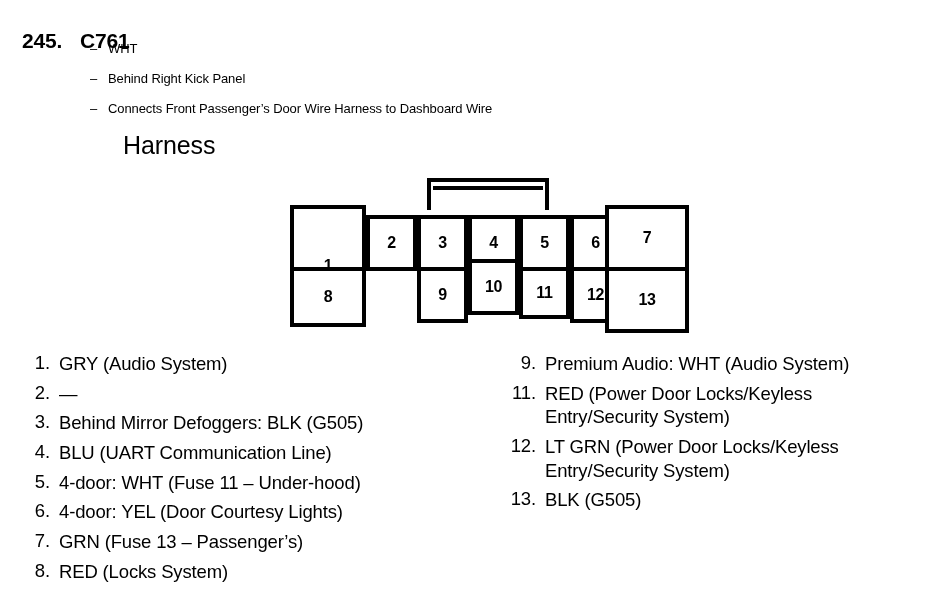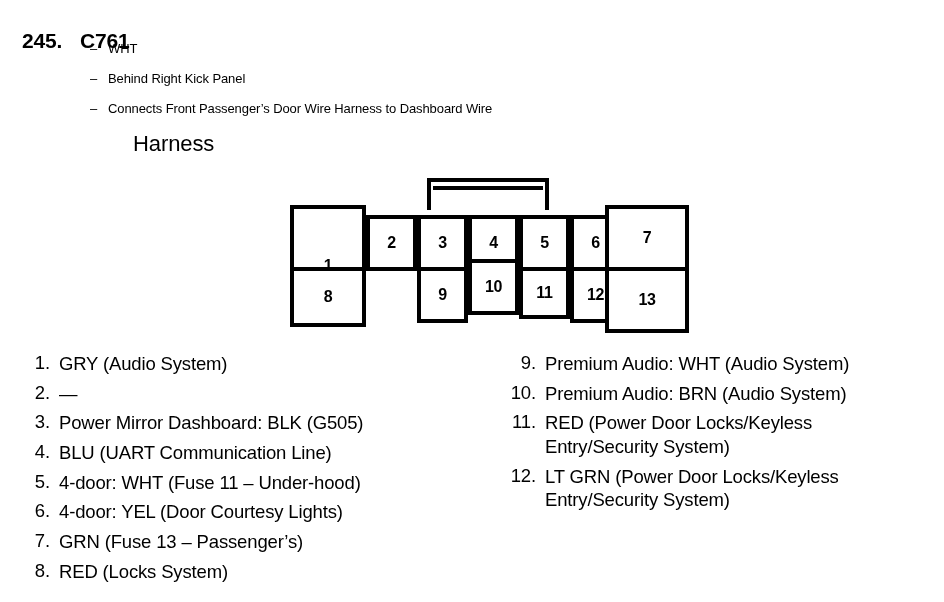--- a/index.html
+++ b/index.html
@@ -46,22 +46,22 @@
     font-size: 13px;
     letter-spacing: -0.1px;
     white-space: nowrap;
   }
   .bullet-dash {
     display: inline-block;
     width: 18px;
   }
   .bullet-cont {
     position: absolute;
-    left: 133px;
-    font-size: 22px;
+    left: 123px;
+    font-size: 25px;
     letter-spacing: -0.1px;
     white-space: nowrap;
   }
   #bullet-0 { top: 41px; }
   #bullet-1 { top: 71px; }
   #bullet-2 { top: 101px; }
   #bullet-2-cont { top: 131px; }
 
   
   #connector {
@@ -203,21 +203,21 @@
     <div class="legend-item">
       <span class="legend-num">1.</span>
       <span class="legend-text">GRY (Audio System)</span>
     </div>
     <div class="legend-item">
       <span class="legend-num">2.</span>
       <span class="legend-text">—</span>
     </div>
     <div class="legend-item">
       <span class="legend-num">3.</span>
-      <span class="legend-text">Power Mirror Dashboard: BLK (G505)</span>
+      <span class="legend-text">Behind Mirror Defoggers: BLK (G505)</span>
     </div>
     <div class="legend-item">
       <span class="legend-num">4.</span>
       <span class="legend-text">BLU (UART Communication Line)</span>
     </div>
     <div class="legend-item">
       <span class="legend-num">5.</span>
       <span class="legend-text">4-door: WHT (Fuse 11 – Under-hood)</span>
     </div>
     <div class="legend-item">
@@ -230,28 +230,28 @@
     </div>
     <div class="legend-item">
       <span class="legend-num">8.</span>
       <span class="legend-text">RED (Locks System)</span>
     </div>
   </div>
 <div class="legend" id="legend-right">
     <div class="legend-item">
       <span class="legend-num">9.</span>
       <span class="legend-text">Premium Audio: WHT (Audio System)</span>
-    </div>
-    <div class="legend-item">
-      <span class="legend-num">10.</span>
-      <span class="legend-text">Premium Audio: BRN (Audio System)</span>
     </div>
     <div class="legend-item">
       <span class="legend-num">11.</span>
       <span class="legend-text">RED (Power Door Locks/Keyless
 Entry/Security System)</span>
     </div>
     <div class="legend-item">
       <span class="legend-num">12.</span>
       <span class="legend-text">LT GRN (Power Door Locks/Keyless
 Entry/Security System)</span>
     </div>
+    <div class="legend-item">
+      <span class="legend-num">13.</span>
+      <span class="legend-text">BLK (G505)</span>
+    </div>
   </div>
 
 </body></html>

